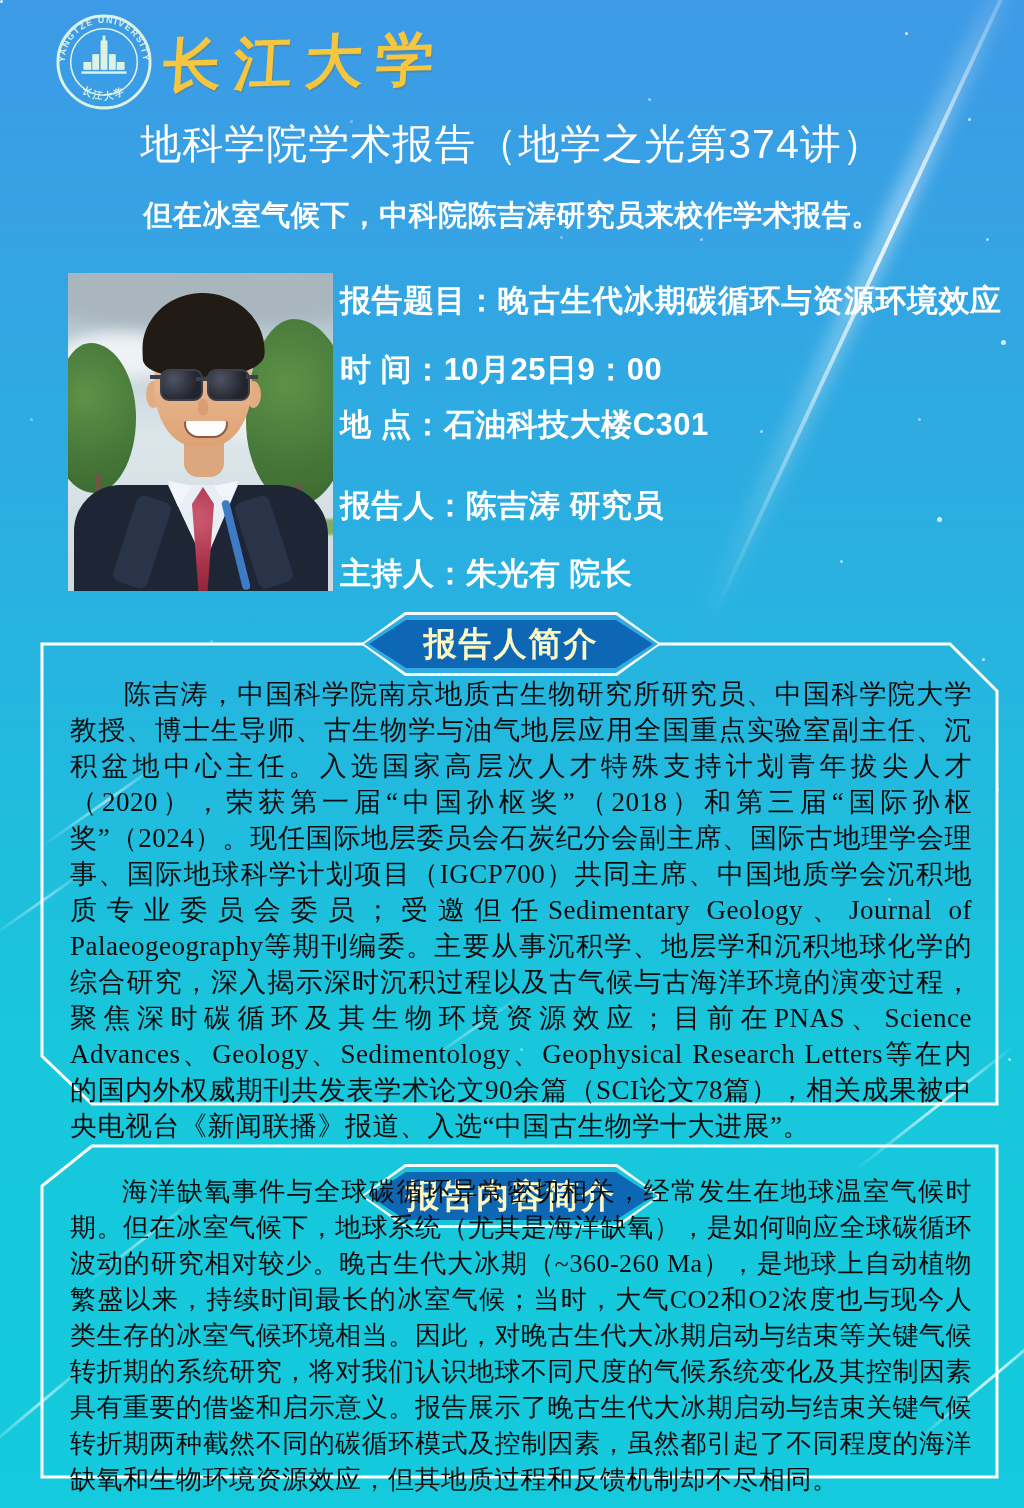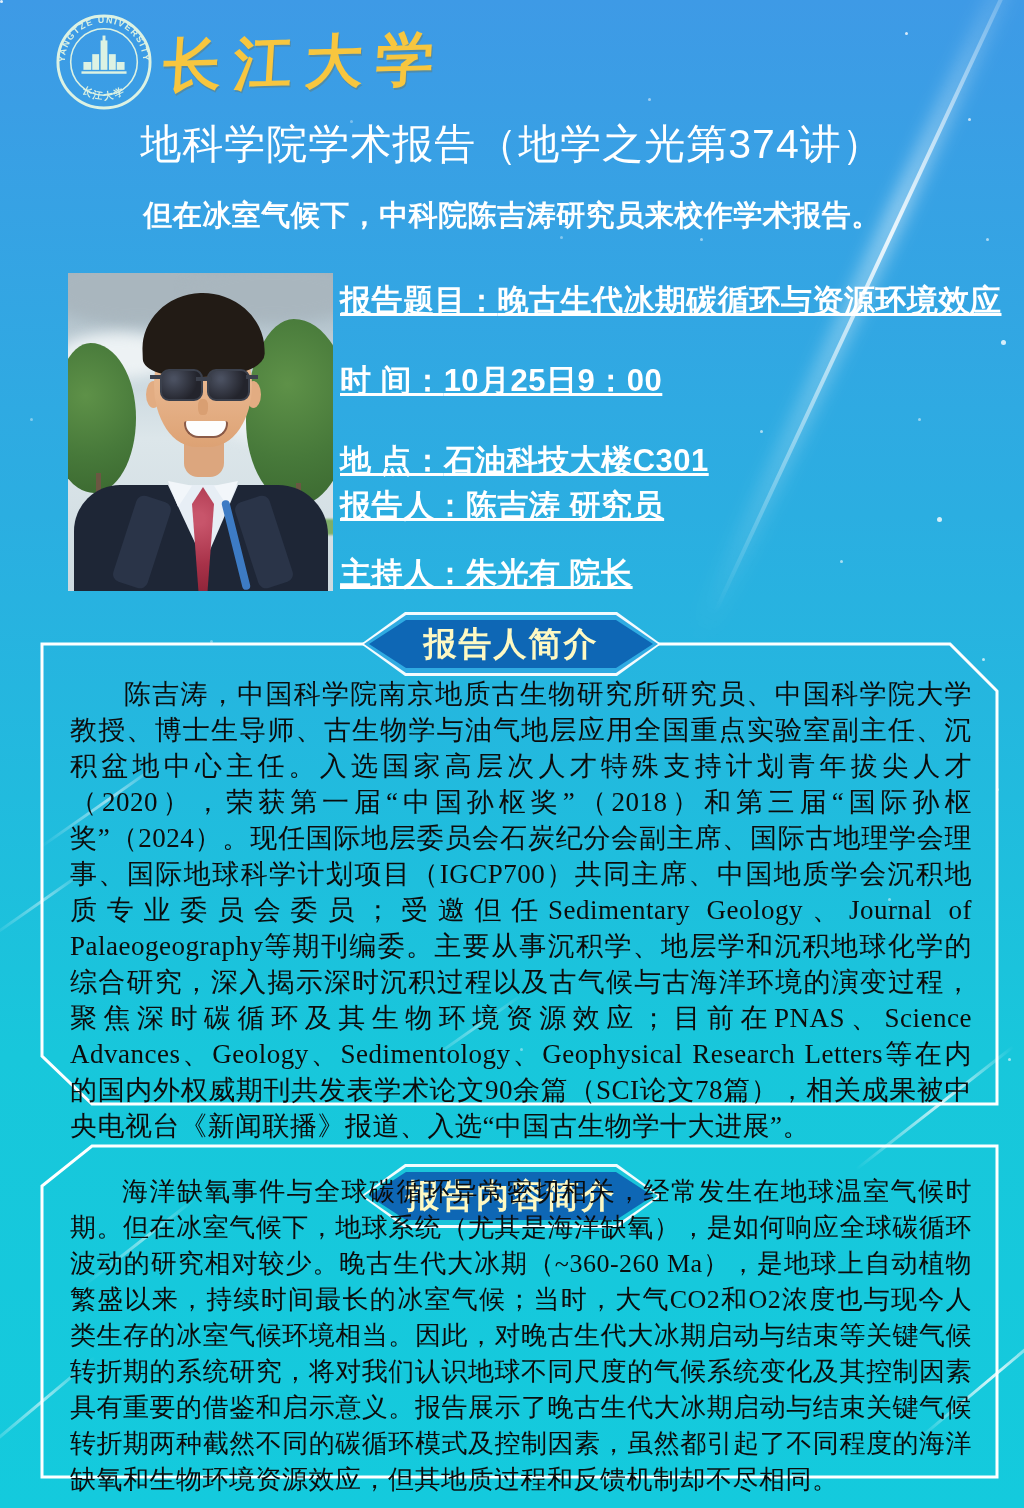--- a/index.html
+++ b/index.html
@@ -37,21 +37,21 @@
   .brand-name{position:absolute;left:163px;top:24px;color:#F7C63F;
     font-family:"Liberation Serif",serif;font-weight:700;font-size:58px;
     letter-spacing:13px;transform:rotate(-1.5deg) skewX(-5deg);
     text-shadow:1px 2px 0 rgba(140,90,0,.25);white-space:nowrap;}
   .page-title{position:absolute;left:0;top:117px;width:100%;text-align:center;
     color:#fff;font-size:41px;font-weight:400;letter-spacing:1px;}
   .page-subtitle{position:absolute;left:0;top:196px;width:100%;text-align:center;
     color:#fff;font-size:29px;font-weight:700;letter-spacing:.5px;}
   
   .detail-line{position:absolute;left:340px;color:#fff;font-size:31px;font-weight:700;
-    letter-spacing:.5px;white-space:nowrap;text-decoration:underline;}
+    letter-spacing:.5px;white-space:nowrap;}
   
   .banner{position:absolute;width:300px;height:64px;}
   .hex-outline{position:absolute;inset:0;background:rgba(255,255,255,.95);
     clip-path:polygon(0 50%,44px 0,256px 0,100% 50%,256px 100%,44px 100%);}
   .hex-gap{position:absolute;inset:3px;
     clip-path:polygon(0 50%,42px 0,calc(100% - 42px) 0,100% 50%,calc(100% - 42px) 100%,42px 100%);}
   .hex-fill{position:absolute;inset:8px;background:#0E67B5;
     clip-path:polygon(0 50%,37px 0,calc(100% - 37px) 0,100% 50%,calc(100% - 37px) 100%,37px 100%);
     display:flex;align-items:center;justify-content:center;}
   .banner-label{color:#fef9c3;font-size:33px;font-weight:700;letter-spacing:2px;}
@@ -178,22 +178,22 @@
     <div class="lens l"></div>
     <div class="lens r"></div>
     <div class="bridge"></div>
     <div class="temple l"></div>
     <div class="temple r"></div>
     <div class="nose"></div>
     <div class="smile"></div>
   </div>
 
   <div class="detail-line" style="top:280px"><span>报告题目：</span><span>晚古生代冰期碳循环与资源环境效应</span></div>
-  <div class="detail-line" style="top:360px"><span>时 间：</span><span>10月25日9：00</span></div>
-  <div class="detail-line" style="top:440px"><span>地 点：</span><span>石油科技大楼C301</span></div>
+  <div class="detail-line" style="top:349px"><span>时 间：</span><span>10月25日9：00</span></div>
+  <div class="detail-line" style="top:404px"><span>地 点：</span><span>石油科技大楼C301</span></div>
   <div class="detail-line" style="top:553px"><span>主持人：</span><span>朱光有 院长</span></div>
   <div class="detail-line" style="top:485px"><span>报告人：</span><span>陈吉涛 研究员</span></div>
 
   <svg class="boxes" width="1024" height="1508" viewBox="0 0 1024 1508">
     <polygon points="42,644 950,644 997,691 997,1104 92,1104 42,1056" fill="none" stroke="#FFFFFF" stroke-width="3"></polygon>
     <polygon points="92,1146 997,1146 997,1477 42,1477 42,1186" fill="none" stroke="#FFFFFF" stroke-width="3"></polygon>
   </svg>
 
   <div class="banner" style="left:361px;top:612px">
     <div class="hex-outline"></div>

